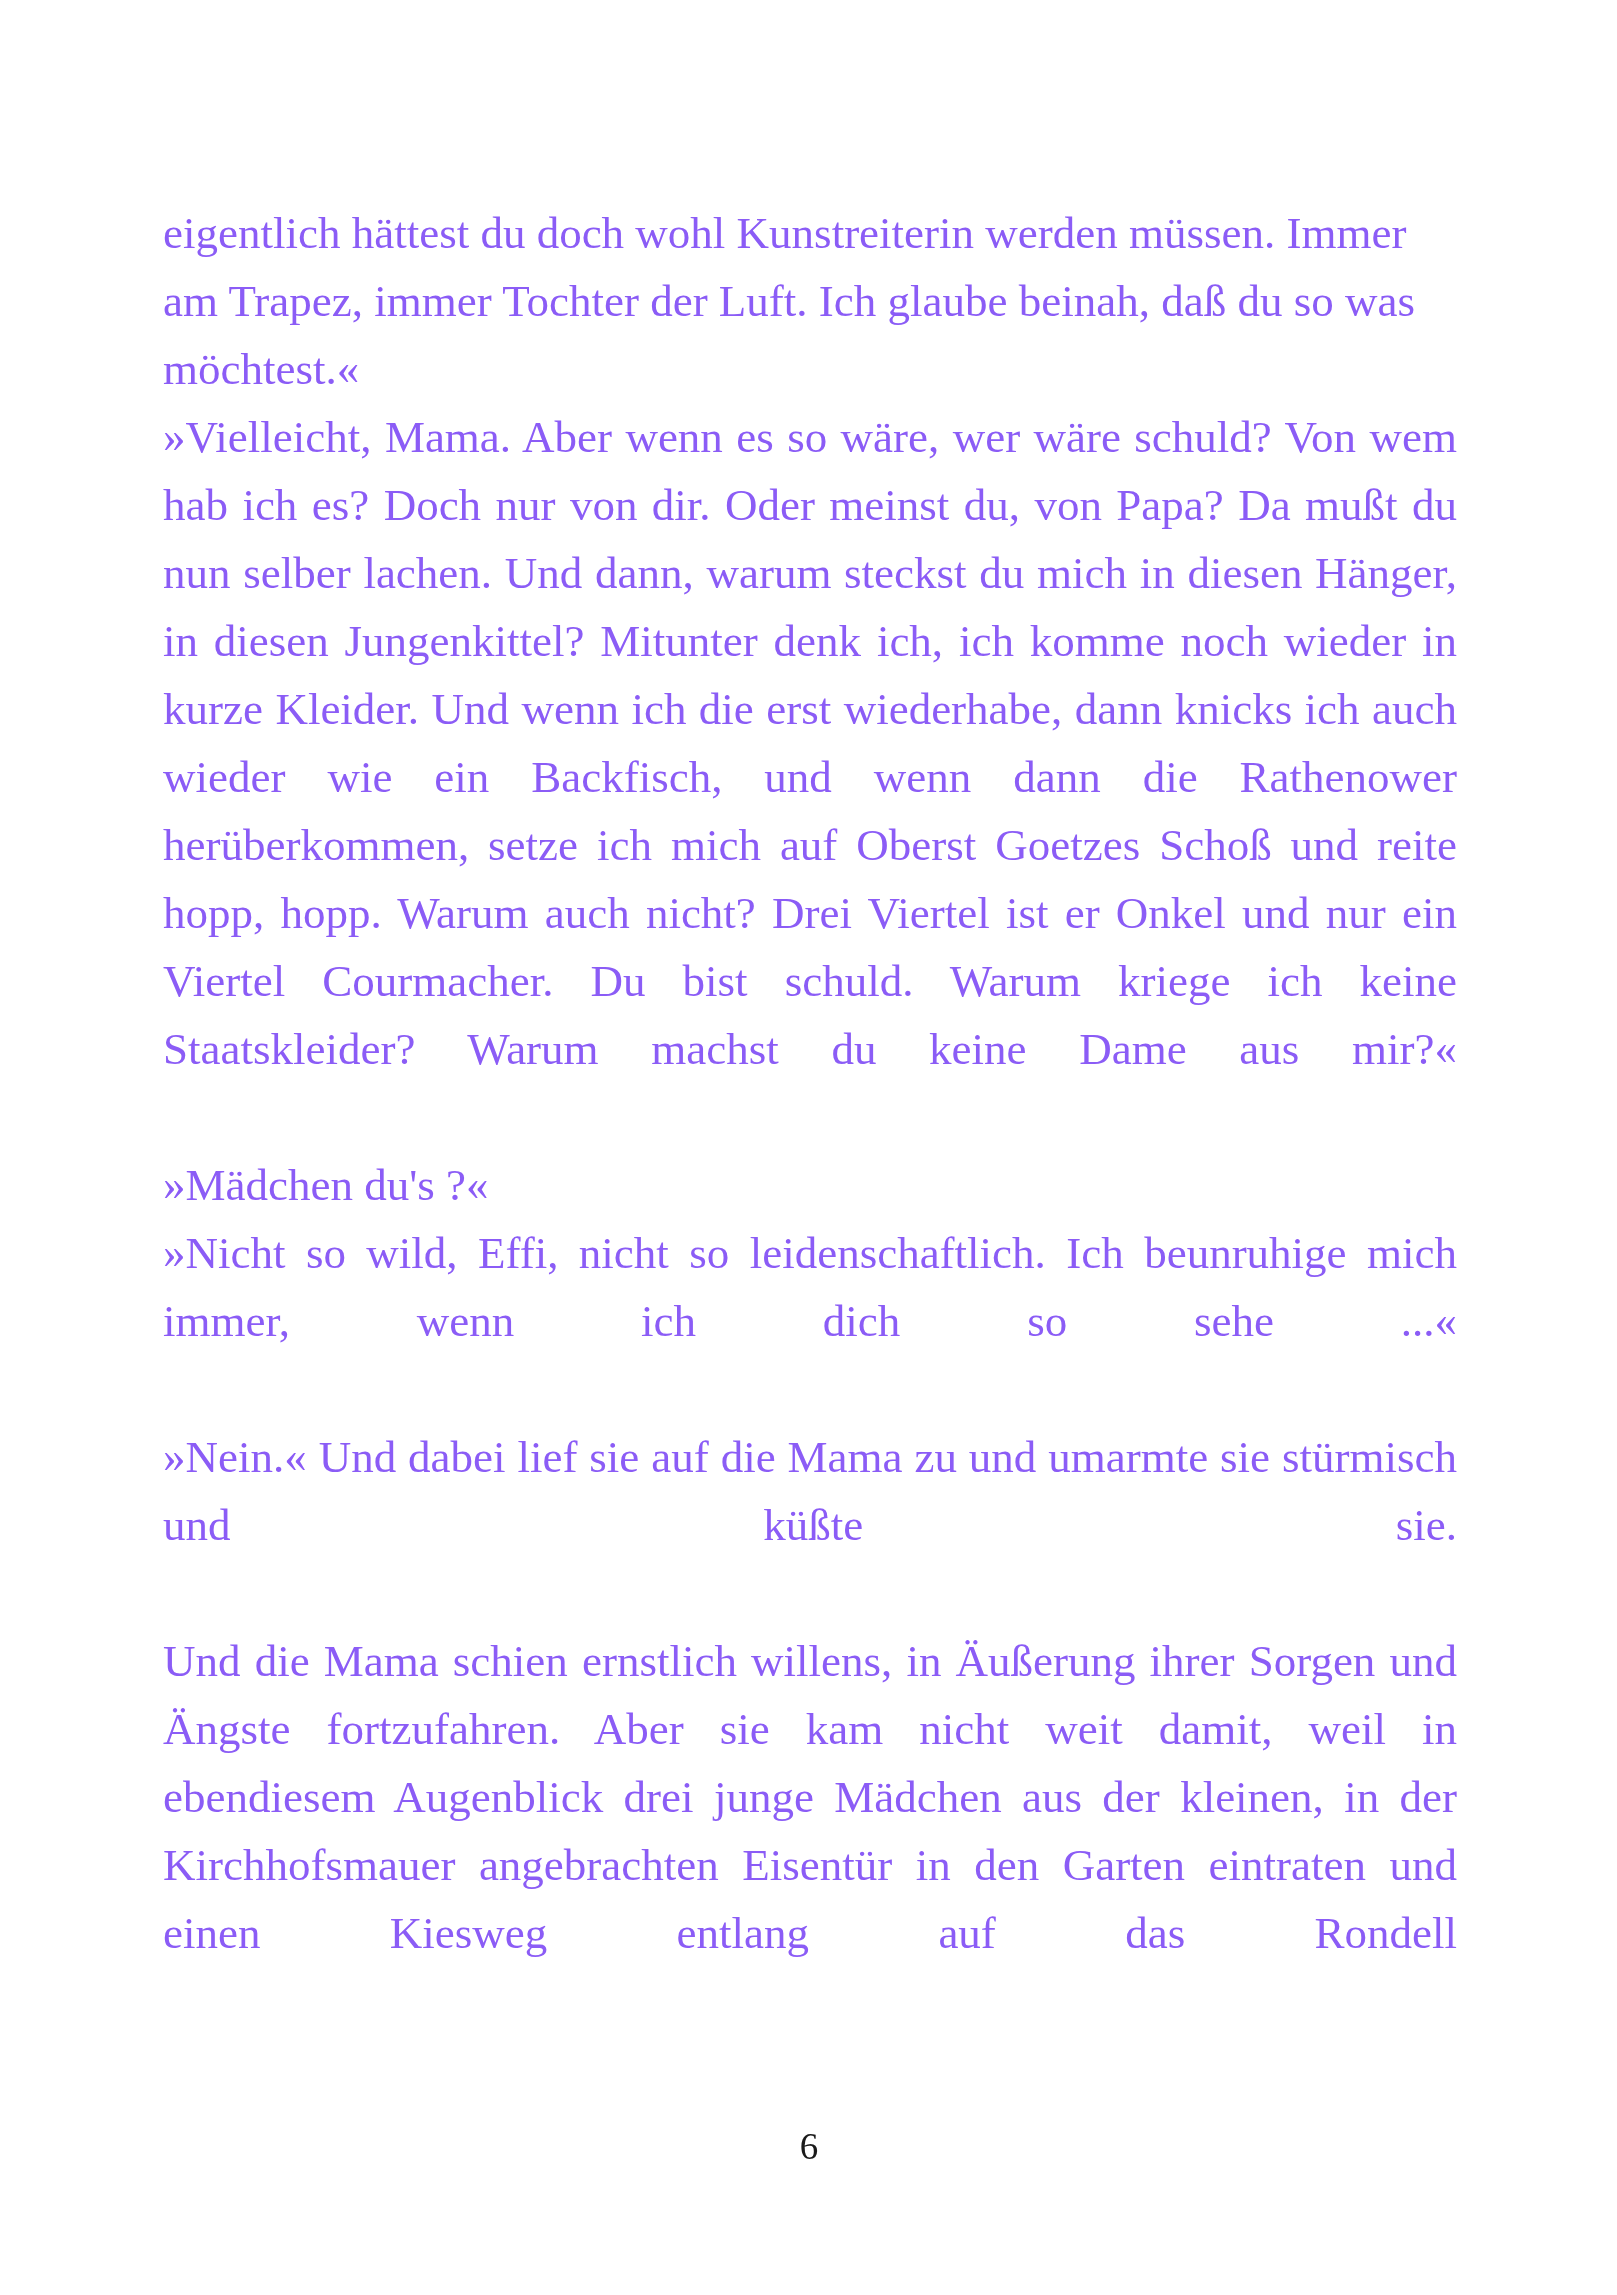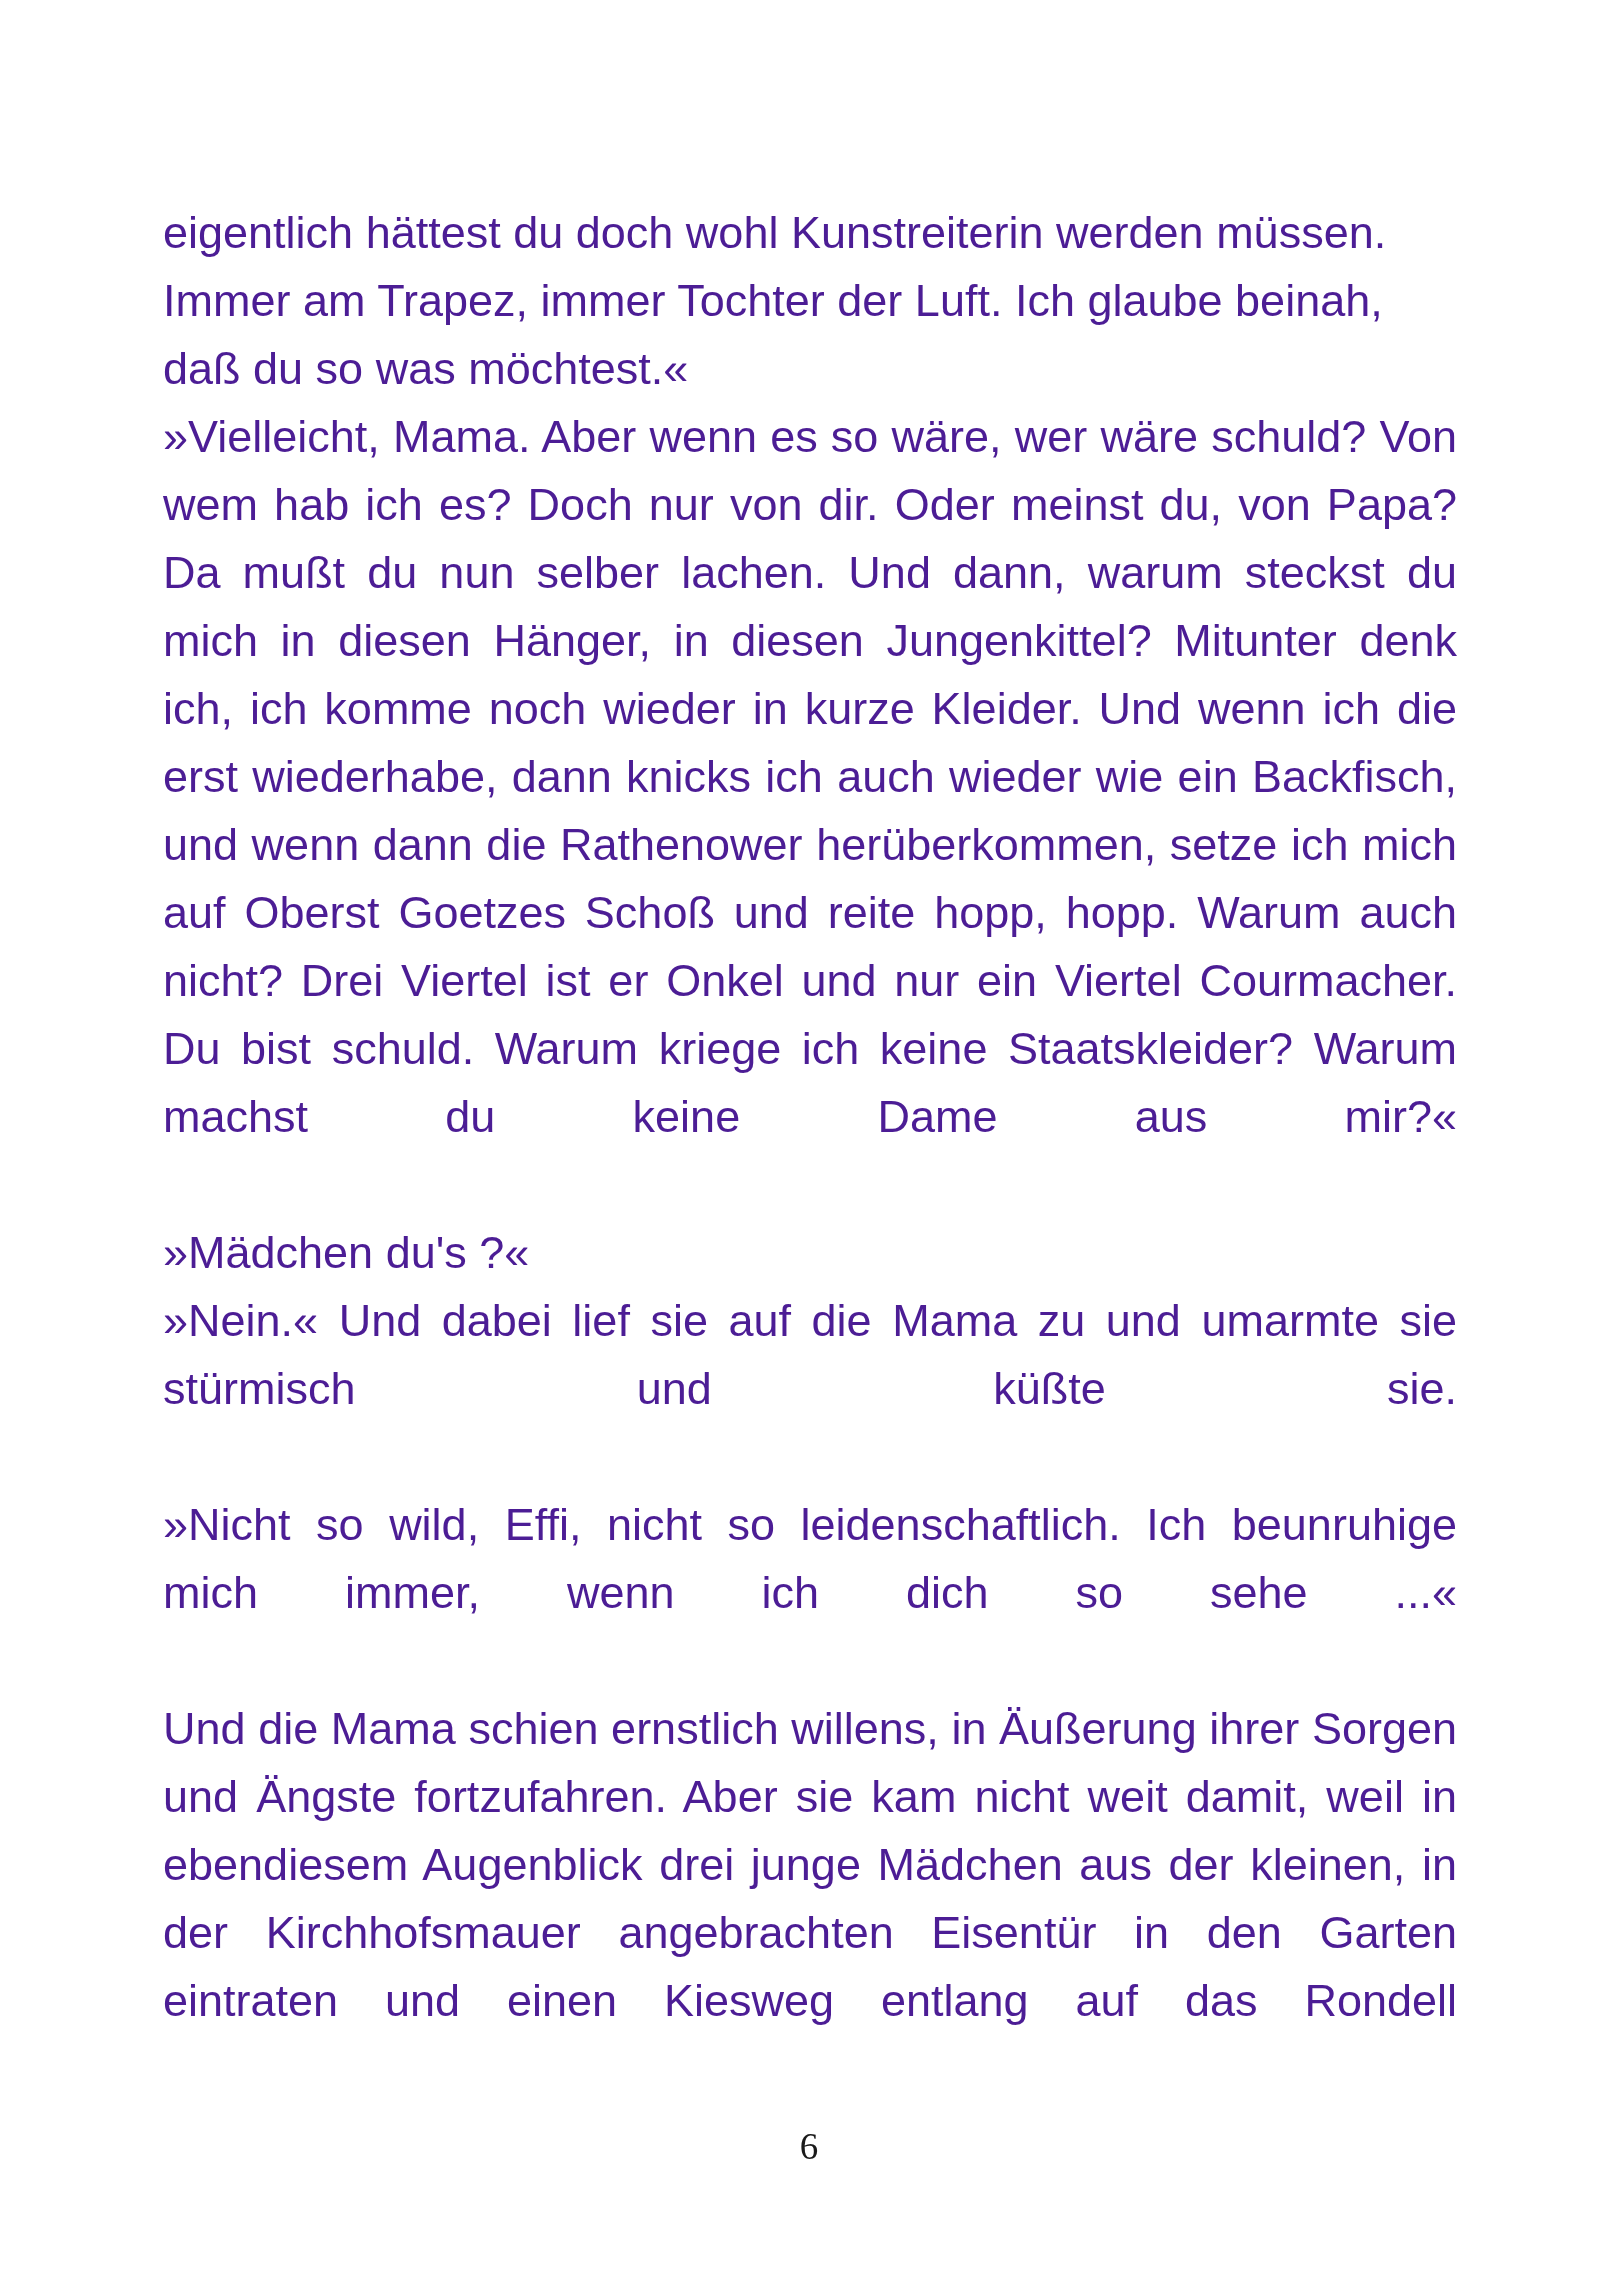--- a/index.html
+++ b/index.html
@@ -28,22 +28,22 @@
     left: 163px;
     top: 199px;
     width: 1294px;
   }
   .para {
     margin: 0;
     font-size: 45px;
     line-height: 68px;
     text-align: justify;
     text-justify: inter-word;
-    color: #4c1d95;
-    font-family: Liberation Sans, sans-serif;
+    color: #8b5cf6;
+    font-family: Liberation Serif, serif;
   }
   
   .para::after {
     content: "";
     display: inline-block;
     width: 100%;
   }
   .para.nojustify {
     text-align: left;
   }
@@ -64,21 +64,21 @@
 </style>
 </head>
 <body>
 
 <div class="page">
 
   <div class="text-column">
     <p class="para nojustify">eigentlich hättest du doch wohl Kunstreiterin werden müssen. Immer am Trapez, immer Tochter der Luft. Ich glaube beinah, daß du so was möchtest.«</p>
     <p class="para">»Vielleicht, Mama. Aber wenn es so wäre, wer wäre schuld? Von wem hab ich es? Doch nur von dir. Oder meinst du, von Papa? Da mußt du nun selber lachen. Und dann, warum steckst du mich in diesen Hänger, in diesen Jungenkittel? Mitunter denk ich, ich komme noch wieder in kurze Kleider. Und wenn ich die erst wiederhabe, dann knicks ich auch wieder wie ein Backfisch, und wenn dann die Rathenower herüberkommen, setze ich mich auf Oberst Goetzes Schoß und reite hopp, hopp. Warum auch nicht? Drei Viertel ist er Onkel und nur ein Viertel Courmacher. Du bist schuld. Warum kriege ich keine Staatskleider? Warum machst du keine Dame aus mir?«</p>
     <p class="para nojustify">»Mädchen du's ?«</p>
+    <p class="para">»Nicht so wild, Effi, nicht so leidenschaftlich. Ich beunruhige mich immer, wenn ich dich so sehe ...«</p>
     <p class="para">»Nein.« Und dabei lief sie auf die Mama zu und umarmte sie stürmisch und küßte sie.</p>
-    <p class="para">»Nicht so wild, Effi, nicht so leidenschaftlich. Ich beunruhige mich immer, wenn ich dich so sehe ...«</p>
     <p class="para">Und die Mama schien ernstlich willens, in Äußerung ihrer Sorgen und Ängste fortzufahren. Aber sie kam nicht weit damit, weil in ebendiesem Augenblick drei junge Mädchen aus der kleinen, in der Kirchhofsmauer angebrachten Eisentür in den Garten eintraten und einen Kiesweg entlang auf das Rondell</p>
   </div>
 
   <div class="page-number">6</div>
 
 </div>
 
 
 </body></html>

